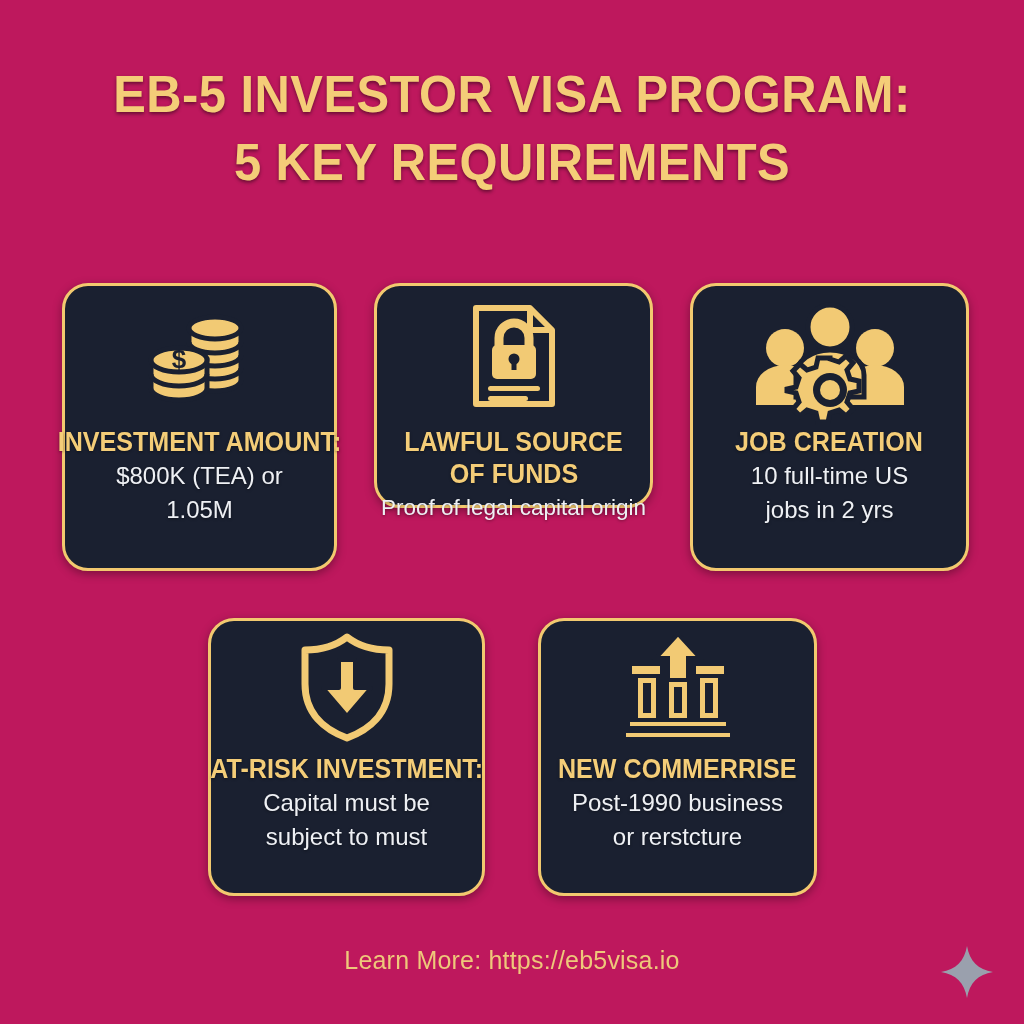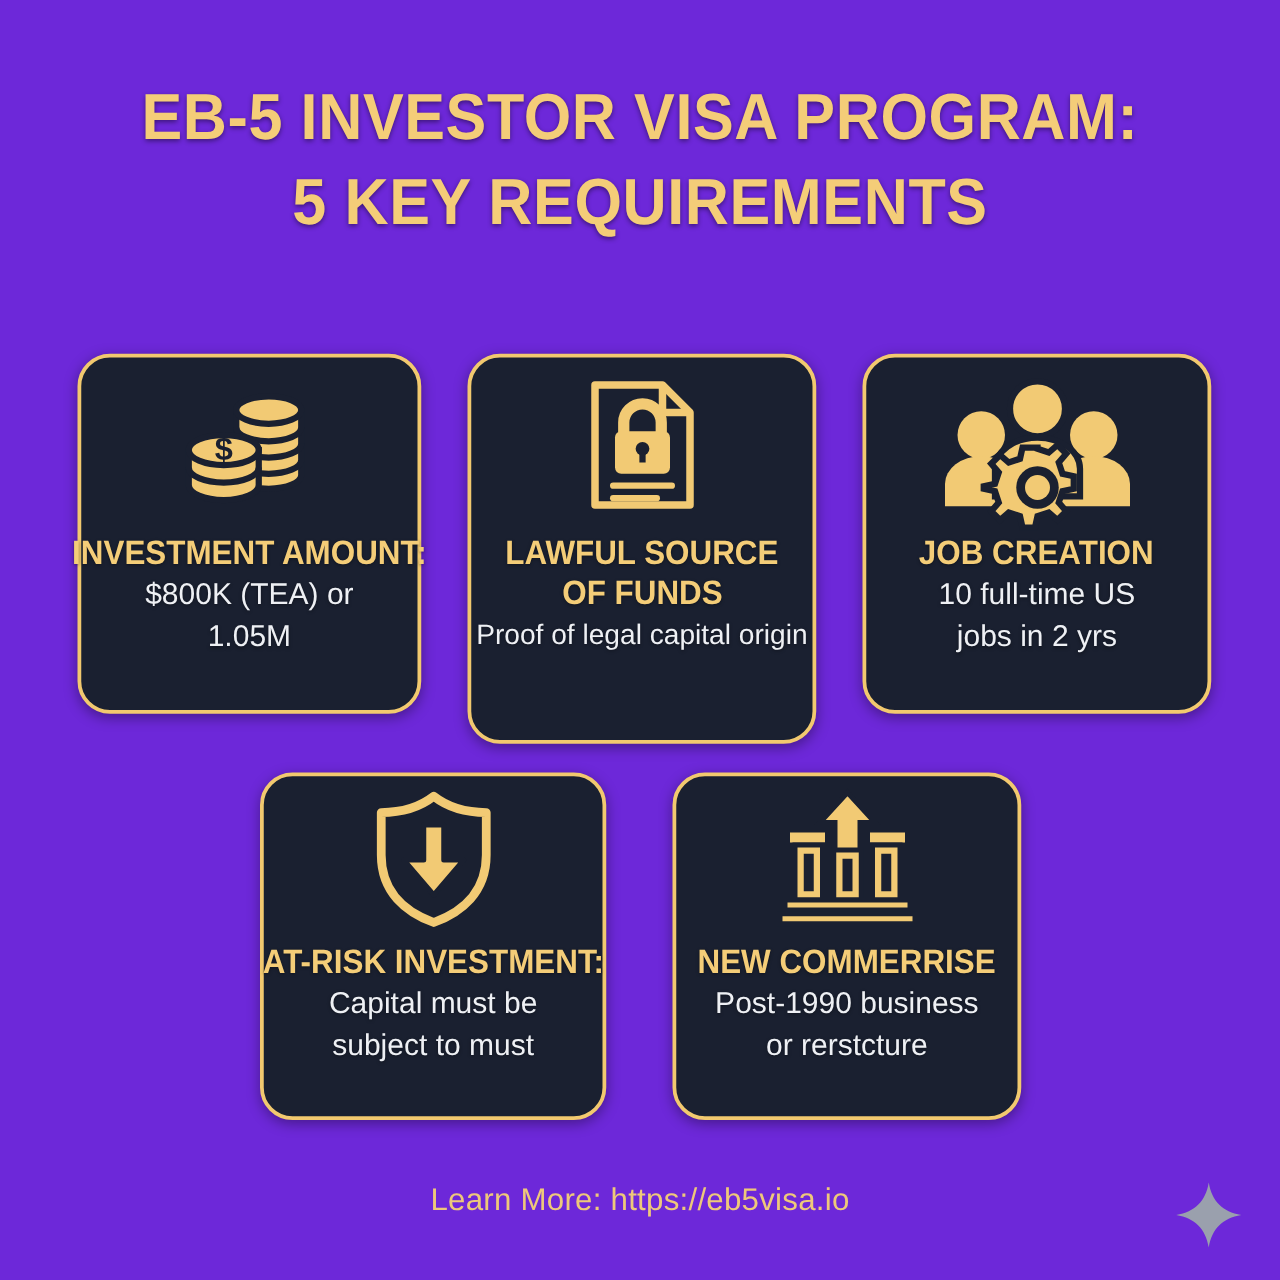--- a/index.html
+++ b/index.html
@@ -8,21 +8,21 @@
   html, body {
     width:1024px; height:1024px;
     background:#171c29;
     font-family:"Liberation Sans", sans-serif;
     overflow:hidden;
   }
 
   #page {
     position:relative;
     width:1024px; height:1024px;
-    background:#6d28d9;
+    background:#be185d;
   }
 
   
   .title-block {
     position:absolute;
     top:60px; left:0; width:1024px;
     text-align:center;
   }
   .title-line {
     font-family:"Liberation Sans Narrow","Liberation Sans", sans-serif;
@@ -43,21 +43,21 @@
     border:3px solid #f2c96f;
     border-radius:26px;
     display:flex;
     flex-direction:column;
     align-items:center;
     box-shadow:0 3px 10px rgba(0,0,0,0.35);
   }
 
   
   #card-1 { left:62px;  top:283px; width:275px; height:288px; }
-  #card-2 { left:374px; top:283px; width:279px; height:312px; }
+  #card-2 { left:374px; top:283px; width:279px; height:225px; }
   #card-3 { left:690px; top:283px; width:279px; height:288px; }
   
   #card-4 { left:208px; top:618px; width:277px; height:278px; }
   #card-5 { left:538px; top:618px; width:279px; height:278px; }
 
   .icon-wrap {
     height:140px;
     width:100%;
     display:flex;
     align-items:center;

